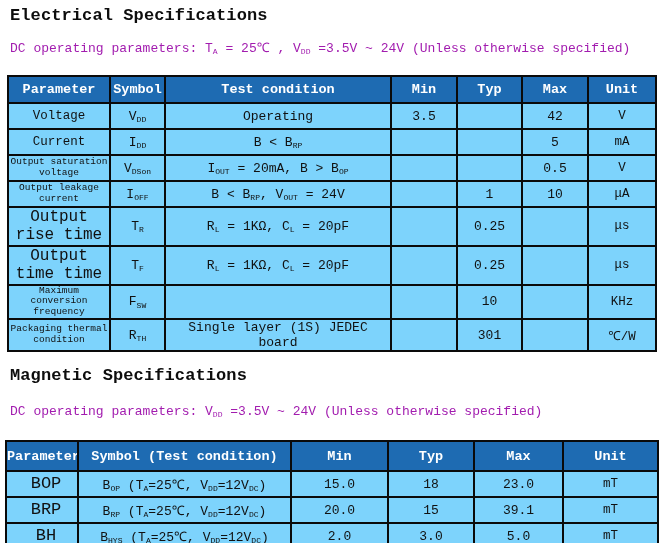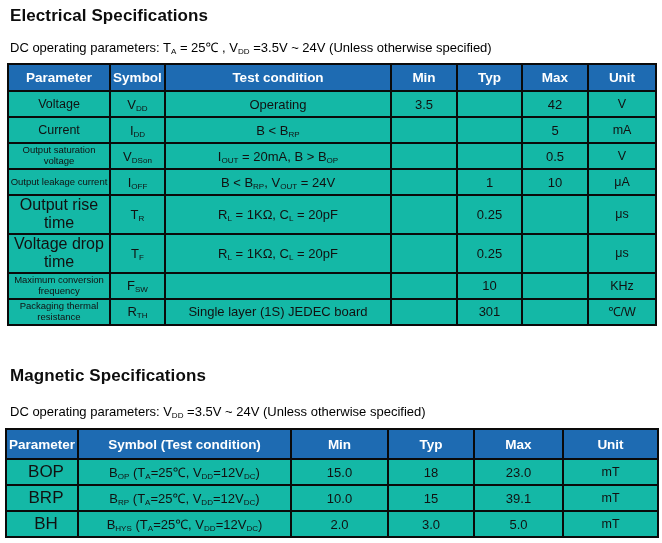--- a/index.html
+++ b/index.html
@@ -1,42 +1,43 @@
 <!DOCTYPE html>
 <html><head>
 <meta charset="utf-8">
 <style>
   html,body{margin:0;padding:0;background:#fff;}
   .page{
     position:relative;
     width:662px;height:543px;
     background:#fff;
     overflow:hidden;
-    font-family:Liberation Sans, sans-serif;
+    font-family:Liberation Mono, monospace;
     color:#111;
   }
   .sec-title{
     position:absolute;left:10px;margin:0;
     font-size:17px;font-weight:bold;color:#0d0d0d;
     letter-spacing:0.1px;
   }
   .t1{top:6px;}
   .t2{top:366px;}
   .subtitle{
     position:absolute;left:10px;margin:0;
-    font-size:13px;color:#000000;white-space:nowrap;
+    font-size:13px;color:#a21caf;white-space:nowrap;
   }
   .s1{top:38px;}
   .s2{top:404px;}
 
   table.spec{
     position:absolute;
     border-collapse:collapse;
     table-layout:fixed;
-    background:#14b8a6;
+    background:#7dd3fc;
+    margin-top:12px;
   }
   table.elec{left:7px;top:63px;width:648px;}
   table.mag{left:5px;top:428px;width:652px;}
   table.spec th, table.spec td{
     border:2px solid #0a0a0a;
     padding:0;
     overflow:hidden;
     vertical-align:middle;
     text-align:center;
   }
@@ -148,39 +149,39 @@
       <tr>
         <td class="param p-sm">Output rise time</td>
         <td class="sym">T<sub>R</sub></td>
         <td class="cond">R<sub>L</sub> = 1KΩ, C<sub>L</sub> = 20pF</td>
         <td class="num"></td>
         <td class="num">0.25</td>
         <td class="num"></td>
         <td class="unit">μs</td>
       </tr>
       <tr>
-        <td class="param p-sm">Voltage drop time</td>
+        <td class="param p-sm">Output time time</td>
         <td class="sym">T<sub>F</sub></td>
         <td class="cond">R<sub>L</sub> = 1KΩ, C<sub>L</sub> = 20pF</td>
         <td class="num"></td>
         <td class="num">0.25</td>
         <td class="num"></td>
         <td class="unit">μs</td>
       </tr>
       <tr>
         <td class="param p-xs">Maximum conversion frequency</td>
         <td class="sym">F<sub>SW</sub></td>
         <td class="cond"></td>
         <td class="num"></td>
         <td class="num">10</td>
         <td class="num"></td>
         <td class="unit">KHz</td>
       </tr>
       <tr>
-        <td class="param p-xs">Packaging thermal resistance</td>
+        <td class="param p-xs">Packaging thermal condition</td>
         <td class="sym">R<sub>TH</sub></td>
         <td class="cond">Single layer (1S) JEDEC board</td>
         <td class="num"></td>
         <td class="num">301</td>
         <td class="num"></td>
         <td class="unit">℃/W</td>
       </tr>
     </tbody>
   </table>
 
@@ -212,21 +213,21 @@
         <td class="param">BOP</td>
         <td class="sym">B<sub>OP</sub> (T<sub>A</sub>=25℃, V<sub>DD</sub>=12V<sub>DC</sub>)</td>
         <td class="num">15.0</td>
         <td class="num">18</td>
         <td class="num">23.0</td>
         <td class="unit">mT</td>
       </tr>
       <tr>
         <td class="param">BRP</td>
         <td class="sym">B<sub>RP</sub> (T<sub>A</sub>=25℃, V<sub>DD</sub>=12V<sub>DC</sub>)</td>
-        <td class="num">10.0</td>
+        <td class="num">20.0</td>
         <td class="num">15</td>
         <td class="num">39.1</td>
         <td class="unit">mT</td>
       </tr>
       <tr>
         <td class="param">BH</td>
         <td class="sym">B<sub>HYS</sub> (T<sub>A</sub>=25℃, V<sub>DD</sub>=12V<sub>DC</sub>)</td>
         <td class="num">2.0</td>
         <td class="num">3.0</td>
         <td class="num">5.0</td>

